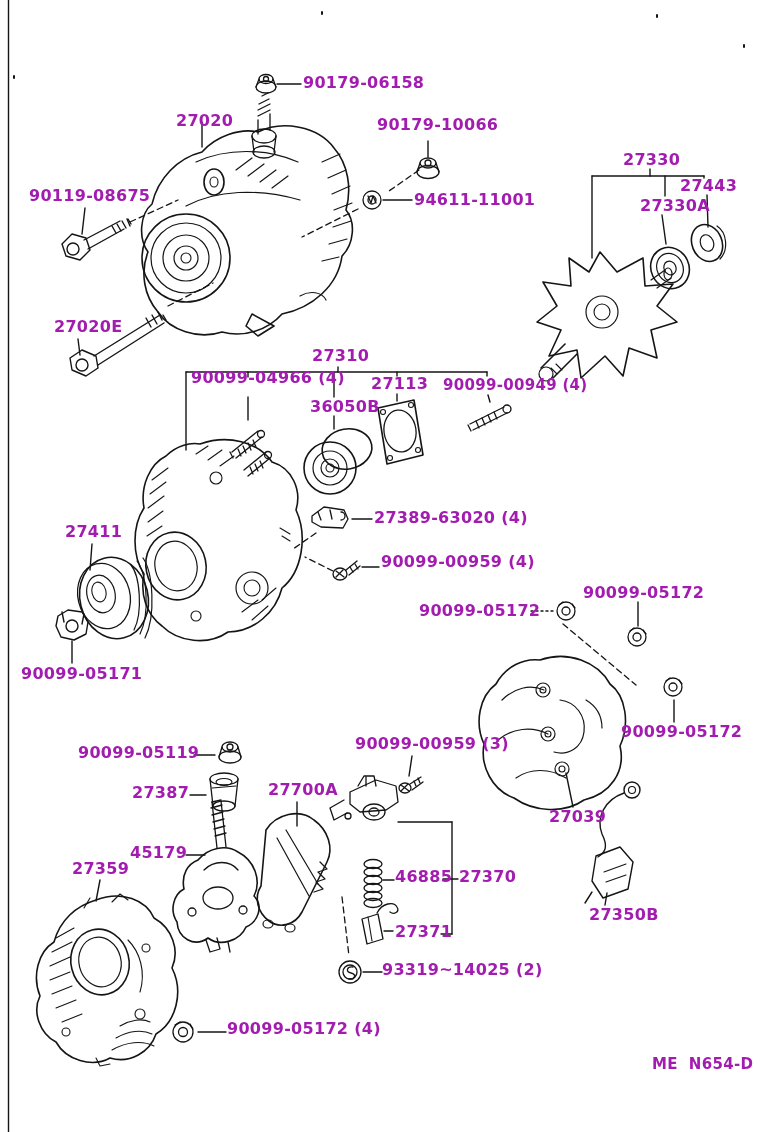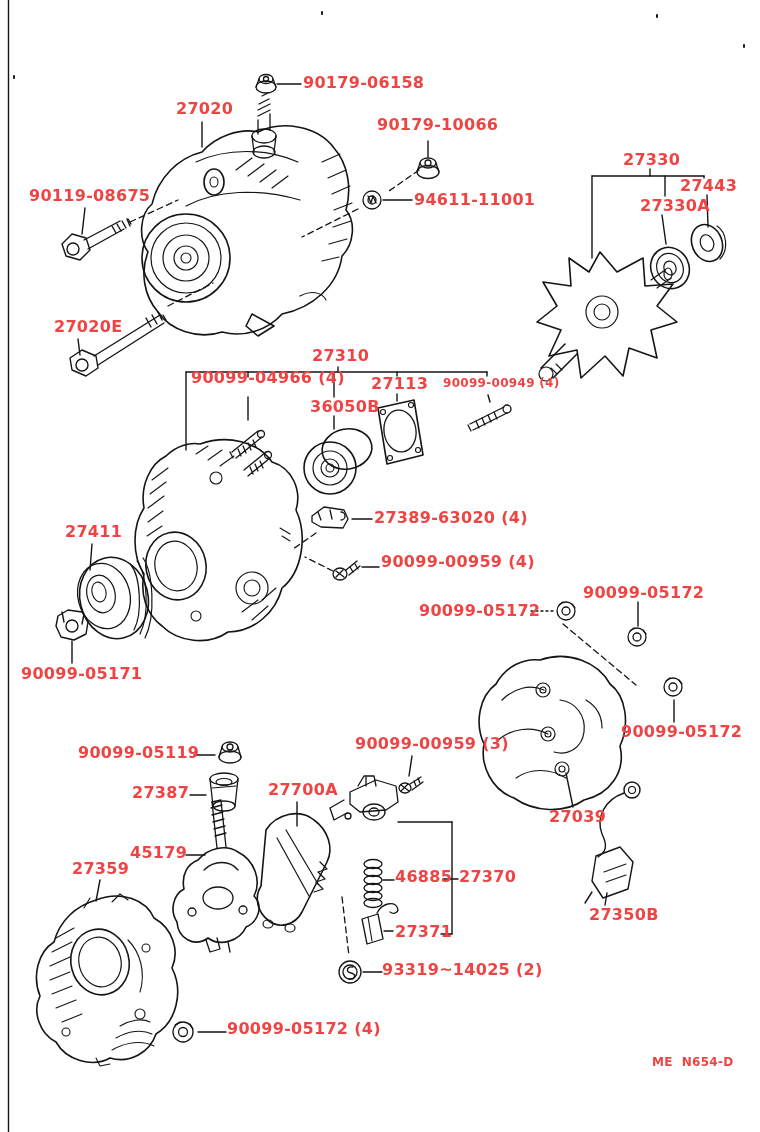--- a/index.html
+++ b/index.html
@@ -1,21 +1,21 @@
 <!DOCTYPE html>
 <html><head>
 <meta charset="utf-8">
 <style>
   html,body{margin:0;padding:0;background:#e8e8e8;}
   #page{position:relative;width:760px;height:1132px;background:#ffffff;overflow:hidden;
         font-family:"DejaVu Sans","Liberation Sans",sans-serif;}
   #art{position:absolute;left:0;top:0;}
   .lbl{position:absolute;font:700 16px/1.15 "DejaVu Sans","Liberation Sans",sans-serif;
-       color:#ef4444;letter-spacing:.3px;white-space:pre;text-align:center;}
-  .lbl.small{font-size:12px;}
+       color:#a21caf;letter-spacing:.3px;white-space:pre;text-align:center;}
+  .lbl.small{font-size:15px;}
   svg *{vector-effect:non-scaling-stroke;}
 </style>
 </head>
 <body>
 
 <div id="page">
 
 <svg id="art" width="760" height="1132" viewBox="0 0 760 1132" fill="none" stroke="#151515" stroke-width="1.6" stroke-linecap="round" stroke-linejoin="round">
 
   <line x1="8.5" y1="0" x2="8.5" y2="1132" stroke-width="1.4"></line>
@@ -470,21 +470,21 @@
     <line x1="419" y1="170" x2="389" y2="191"></line>
     <line x1="358" y1="209" x2="302" y2="237"></line>
     <line x1="563" y1="624" x2="636" y2="685"></line>
     <line x1="342" y1="897" x2="349" y2="956"></line>
     <line x1="316" y1="533" x2="293" y2="549"></line>
     <line x1="333" y1="571" x2="305" y2="557"></line>
   </g>
 </svg>
 
   <div class="lbl" style="left:303px;top:74px">90179-06158</div>
-  <div class="lbl" style="left:176px;top:100px">27020</div>
+  <div class="lbl" style="left:176px;top:112px">27020</div>
   <div class="lbl" style="left:377px;top:116px">90179-10066</div>
   <div class="lbl" style="left:414px;top:191px">94611-11001</div>
   <div class="lbl" style="left:29px;top:187px">90119-08675</div>
   <div class="lbl" style="left:54px;top:318px">27020E</div>
   <div class="lbl" style="left:623px;top:151px">27330</div>
   <div class="lbl" style="left:680px;top:177px">27443</div>
   <div class="lbl" style="left:640px;top:197px">27330A</div>
   <div class="lbl" style="left:312px;top:347px">27310</div>
   <div class="lbl" style="left:191px;top:369px">90099-04966 (4)</div>
   <div class="lbl" style="left:371px;top:375px">27113</div>

